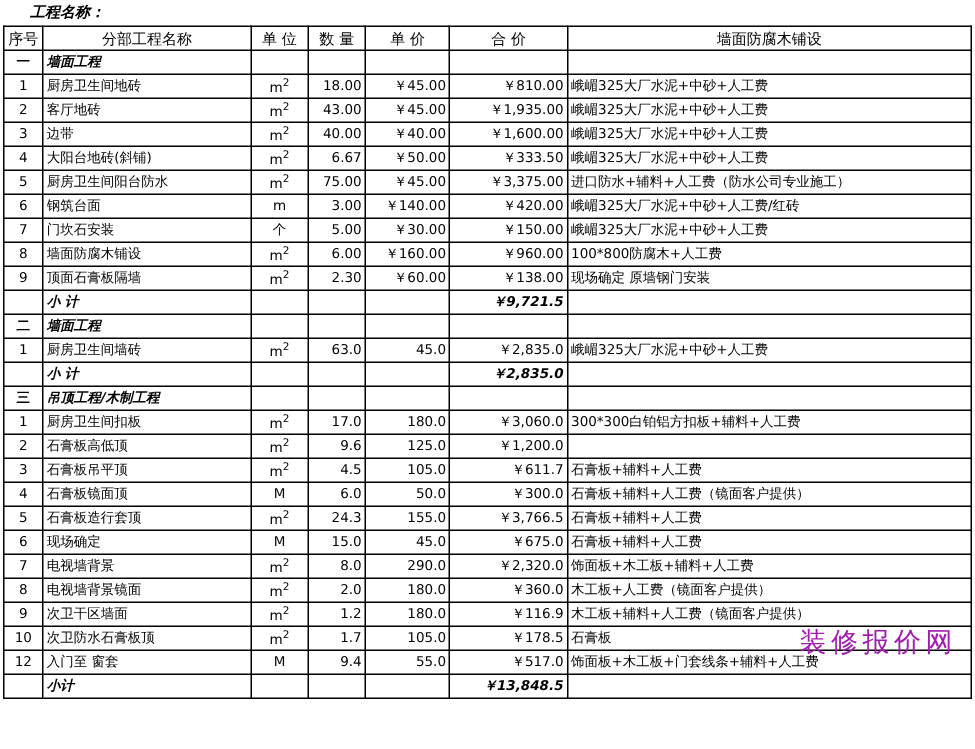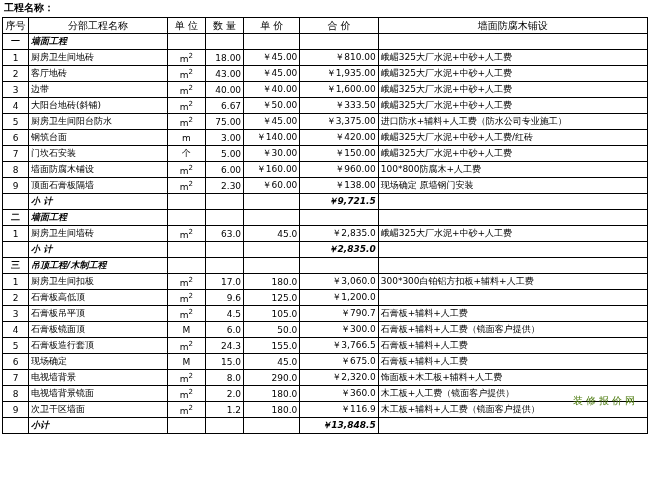--- a/index.html
+++ b/index.html
@@ -15,21 +15,22 @@
     text-align:center;
     font-size:17px;
     font-weight:bold;
     letter-spacing:2px;
     padding:4px 0 3px 0;
     text-decoration:underline;
   }
   .projname{
     font-size:10px;
     font-weight:bold;
-    padding:1px 0 2px 4px;
+    padding:1px 0 2px 20px;
+    font-style:italic;
   }
   table{
     border-collapse:collapse;
     width:646px;
     margin-left:2px;
     table-layout:fixed;
   }
   td,th{
     border:1px solid #000;
     font-size:9px;
@@ -50,22 +51,22 @@
   col.c1{width:138px;}
   col.c2{width:38px;}
   col.c3{width:38px;}
   col.c4{width:56px;}
   col.c5{width:78px;}
   col.c6{width:268px;}
   .wm{
     position:absolute;
     right:12px;
     bottom:26px;
-    font-size:10px;
-    color:#4d7c0f;
+    font-size:18px;
+    color:#a21caf;
     letter-spacing:3px;
     pointer-events:none;
   }
 </style>
 </head>
 <body>
 
 <div class="sheet">
 
   <div class="projname">工程名称：</div>
@@ -244,21 +245,21 @@
           <td class="r">125.0</td>
           <td class="r">￥1,200.0</td>
           <td class="l"></td>
         </tr>
         <tr>
           <td class="c">3</td>
           <td class="l">石膏板吊平顶</td>
           <td class="c">m<span class="sup">2</span></td>
           <td class="r">4.5</td>
           <td class="r">105.0</td>
-          <td class="r">￥790.7</td>
+          <td class="r">￥611.7</td>
           <td class="l">石膏板+辅料+人工费</td>
         </tr>
         <tr>
           <td class="c">4</td>
           <td class="l">石膏板镜面顶</td>
           <td class="c">M</td>
           <td class="r">6.0</td>
           <td class="r">50.0</td>
           <td class="r">￥300.0</td>
           <td class="l">石膏板+辅料+人工费（镜面客户提供）</td>
@@ -302,20 +303,38 @@
         <tr>
           <td class="c">9</td>
           <td class="l">次卫干区墙面</td>
           <td class="c">m<span class="sup">2</span></td>
           <td class="r">1.2</td>
           <td class="r">180.0</td>
           <td class="r">￥116.9</td>
           <td class="l">木工板+辅料+人工费（镜面客户提供）</td>
         </tr>
         <tr>
+          <td class="c">10</td>
+          <td class="l">次卫防水石膏板顶</td>
+          <td class="c">m<span class="sup">2</span></td>
+          <td class="r">1.7</td>
+          <td class="r">105.0</td>
+          <td class="r">￥178.5</td>
+          <td class="l">石膏板</td>
+        </tr>
+        <tr>
+          <td class="c">12</td>
+          <td class="l">入门至  窗套</td>
+          <td class="c">M</td>
+          <td class="r">9.4</td>
+          <td class="r">55.0</td>
+          <td class="r">￥517.0</td>
+          <td class="l">饰面板+木工板+门套线条+辅料+人工费</td>
+        </tr>
+        <tr>
           <td></td>
           <td class="l b">小计</td>
           <td></td>
           <td></td>
           <td></td>
           <td class="r b">￥13,848.5</td>
           <td></td>
         </tr>
       </tbody>
   </table>

